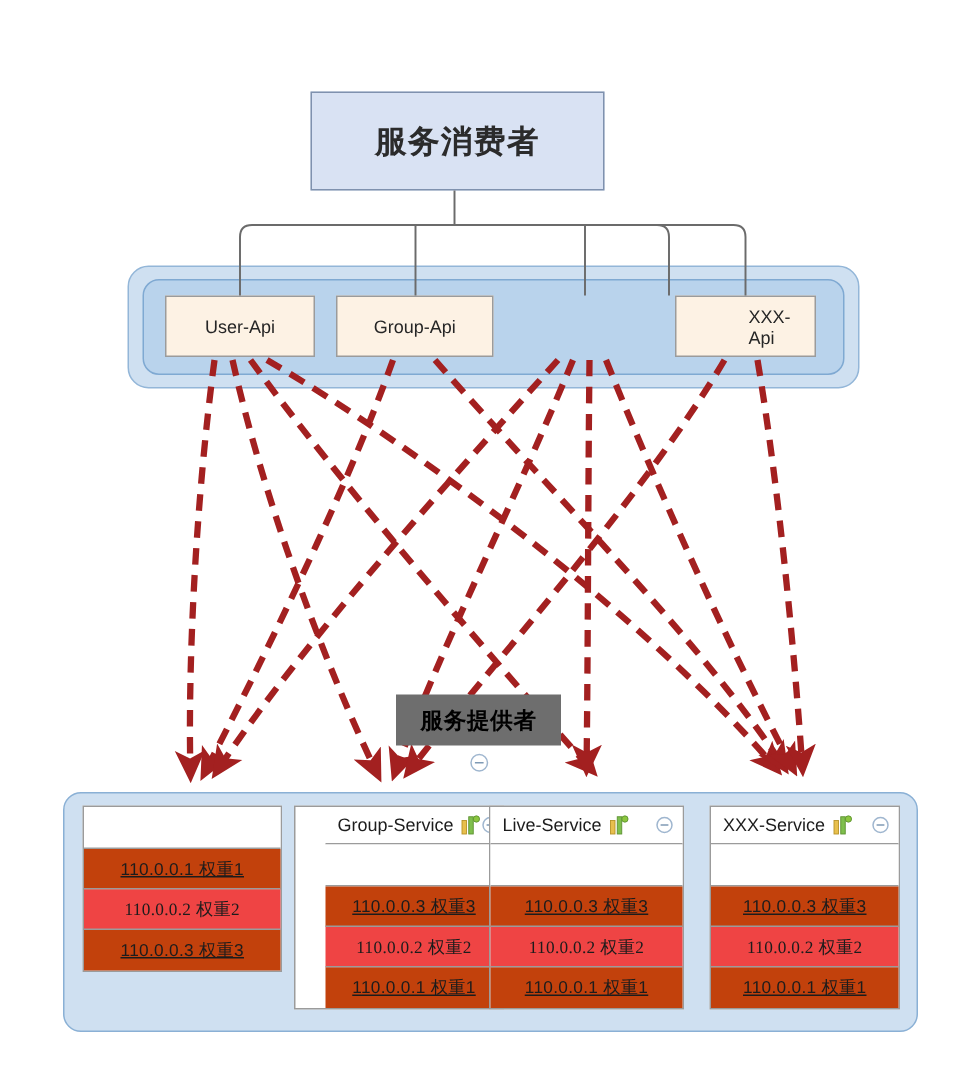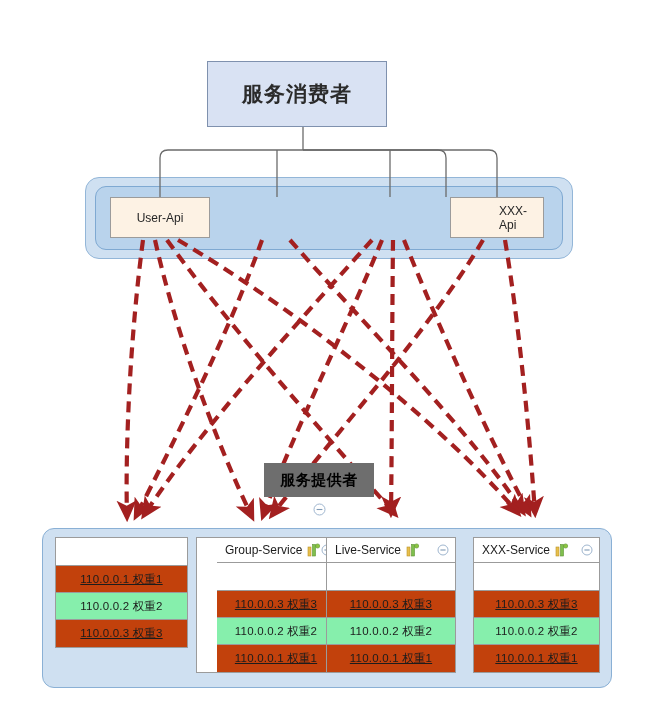--- a/index.html
+++ b/index.html
@@ -20,21 +20,21 @@
     left: 0; top: 0;
     width: 650px;
     height: 718px;
   }
 
   
   .consumer-box {
     position: absolute;
     left: 207px;
     top: 61px;
-    width: 180px;
+    width: 196px;
     height: 66px;
     background: #d9e2f3;
     border: 1px solid #7f91ae;
     box-sizing: border-box;
     display: flex;
     align-items: center;
     justify-content: center;
   }
   .consumer-box .label {
     font-size: 21px;
@@ -141,21 +141,21 @@
     height: 27px;
     display: flex;
     align-items: center;
     justify-content: center;
     border-bottom: 1px solid #9b9b9b;
     box-sizing: border-box;
     letter-spacing: .2px;
   }
   .svc-row:last-child { border-bottom: none; }
   .svc-row.odd  { background: #c2410c; text-decoration: underline; }
-  .svc-row.even { background: #86efac; }
+  .svc-row.even { background: #ef4444; font-family: Liberation Serif, serif; }
 
   
   .provider-tag {
     position: absolute;
     left: 264px;
     top: 463px;
     width: 110px;
     height: 34px;
     background: #6e6e6e;
     display: flex;
@@ -205,20 +205,23 @@
 
   <div class="consumer-box">
     <span class="label">服务消费者</span>
   </div>
 
   <div class="group-outer-top"></div>
   <div class="group-inner-top"></div>
 
   <div class="api-box" id="api-0" style="left: 110px; width: 100px;">
     <span>User-Api</span>
+  </div>
+  <div class="api-box" id="api-1" style="left: 224px; width: 105px;">
+    <span>Group-Api</span>
   </div>
   <div class="api-box" id="api-3" style="left: 450px; width: 94px; padding-left: 48px;">
     <span>XXX-Api</span>
   </div>
 
   <div class="group-outer-bottom"></div>
 
   <div class="svc-table" id="svc-0" style="left: 55px; width: 133px;">
     <div class="svc-blank"></div>
     <div class="svc-row odd">110.0.0.1 权重1</div>

